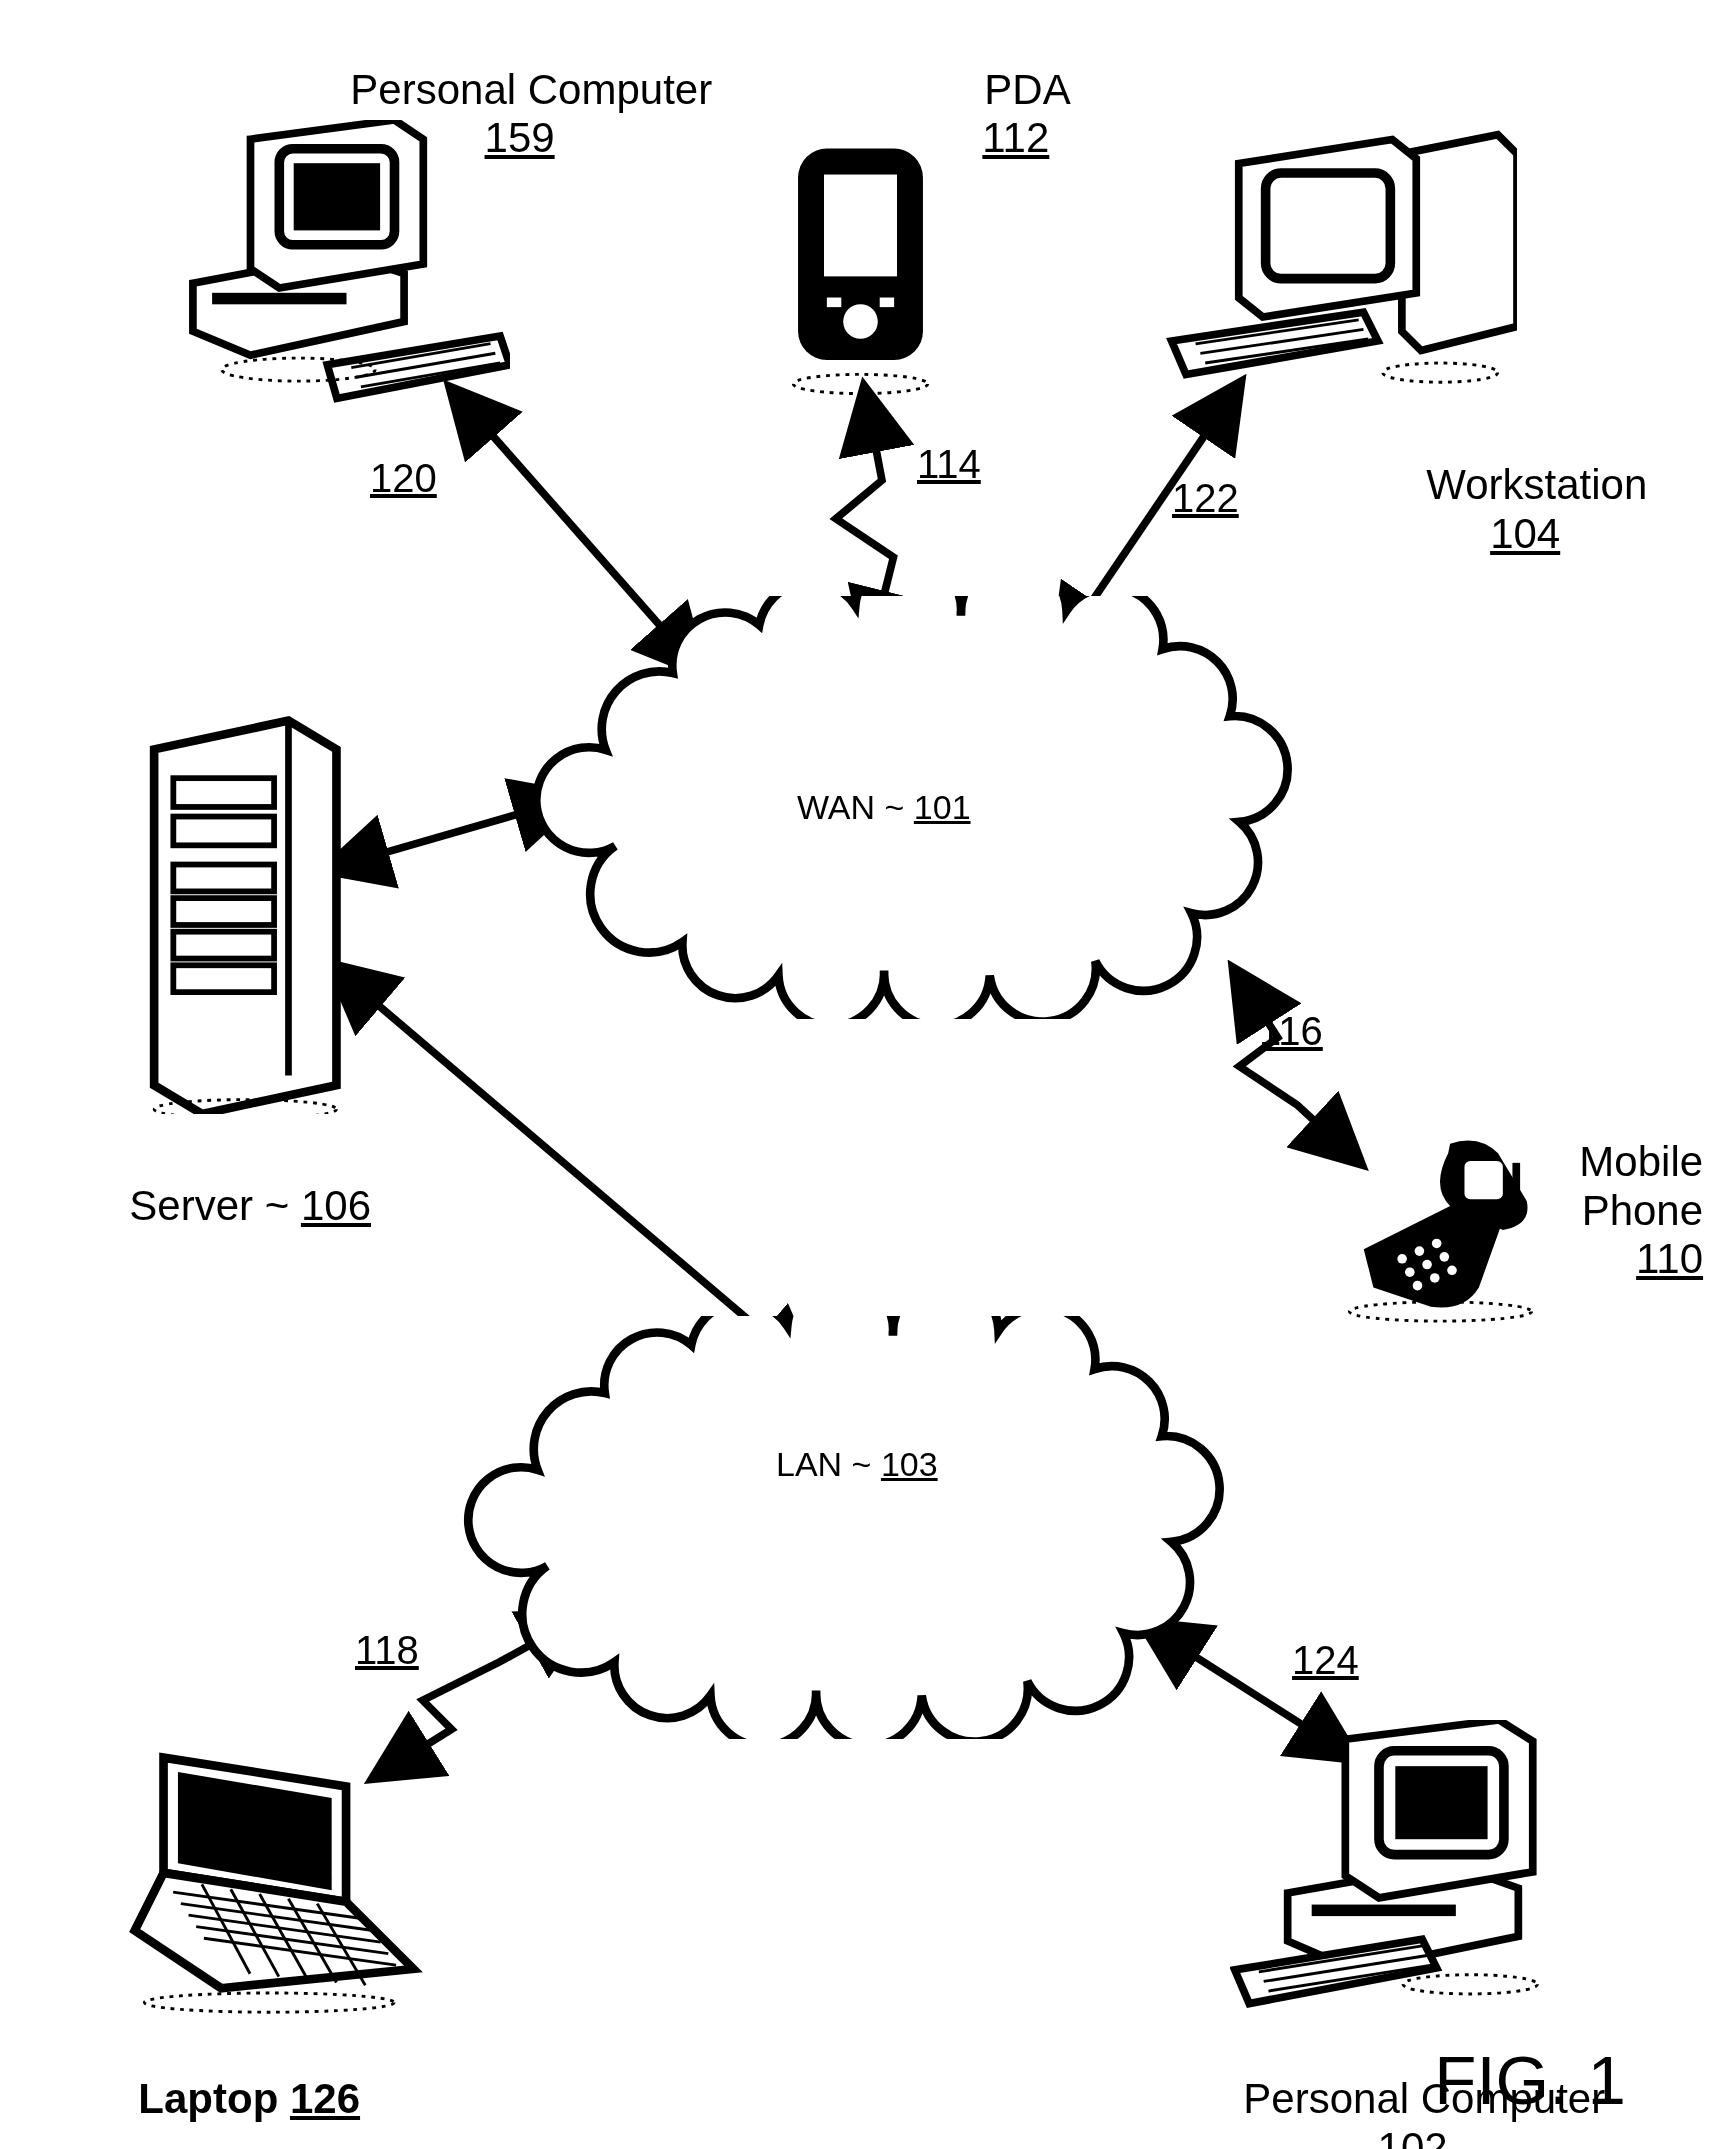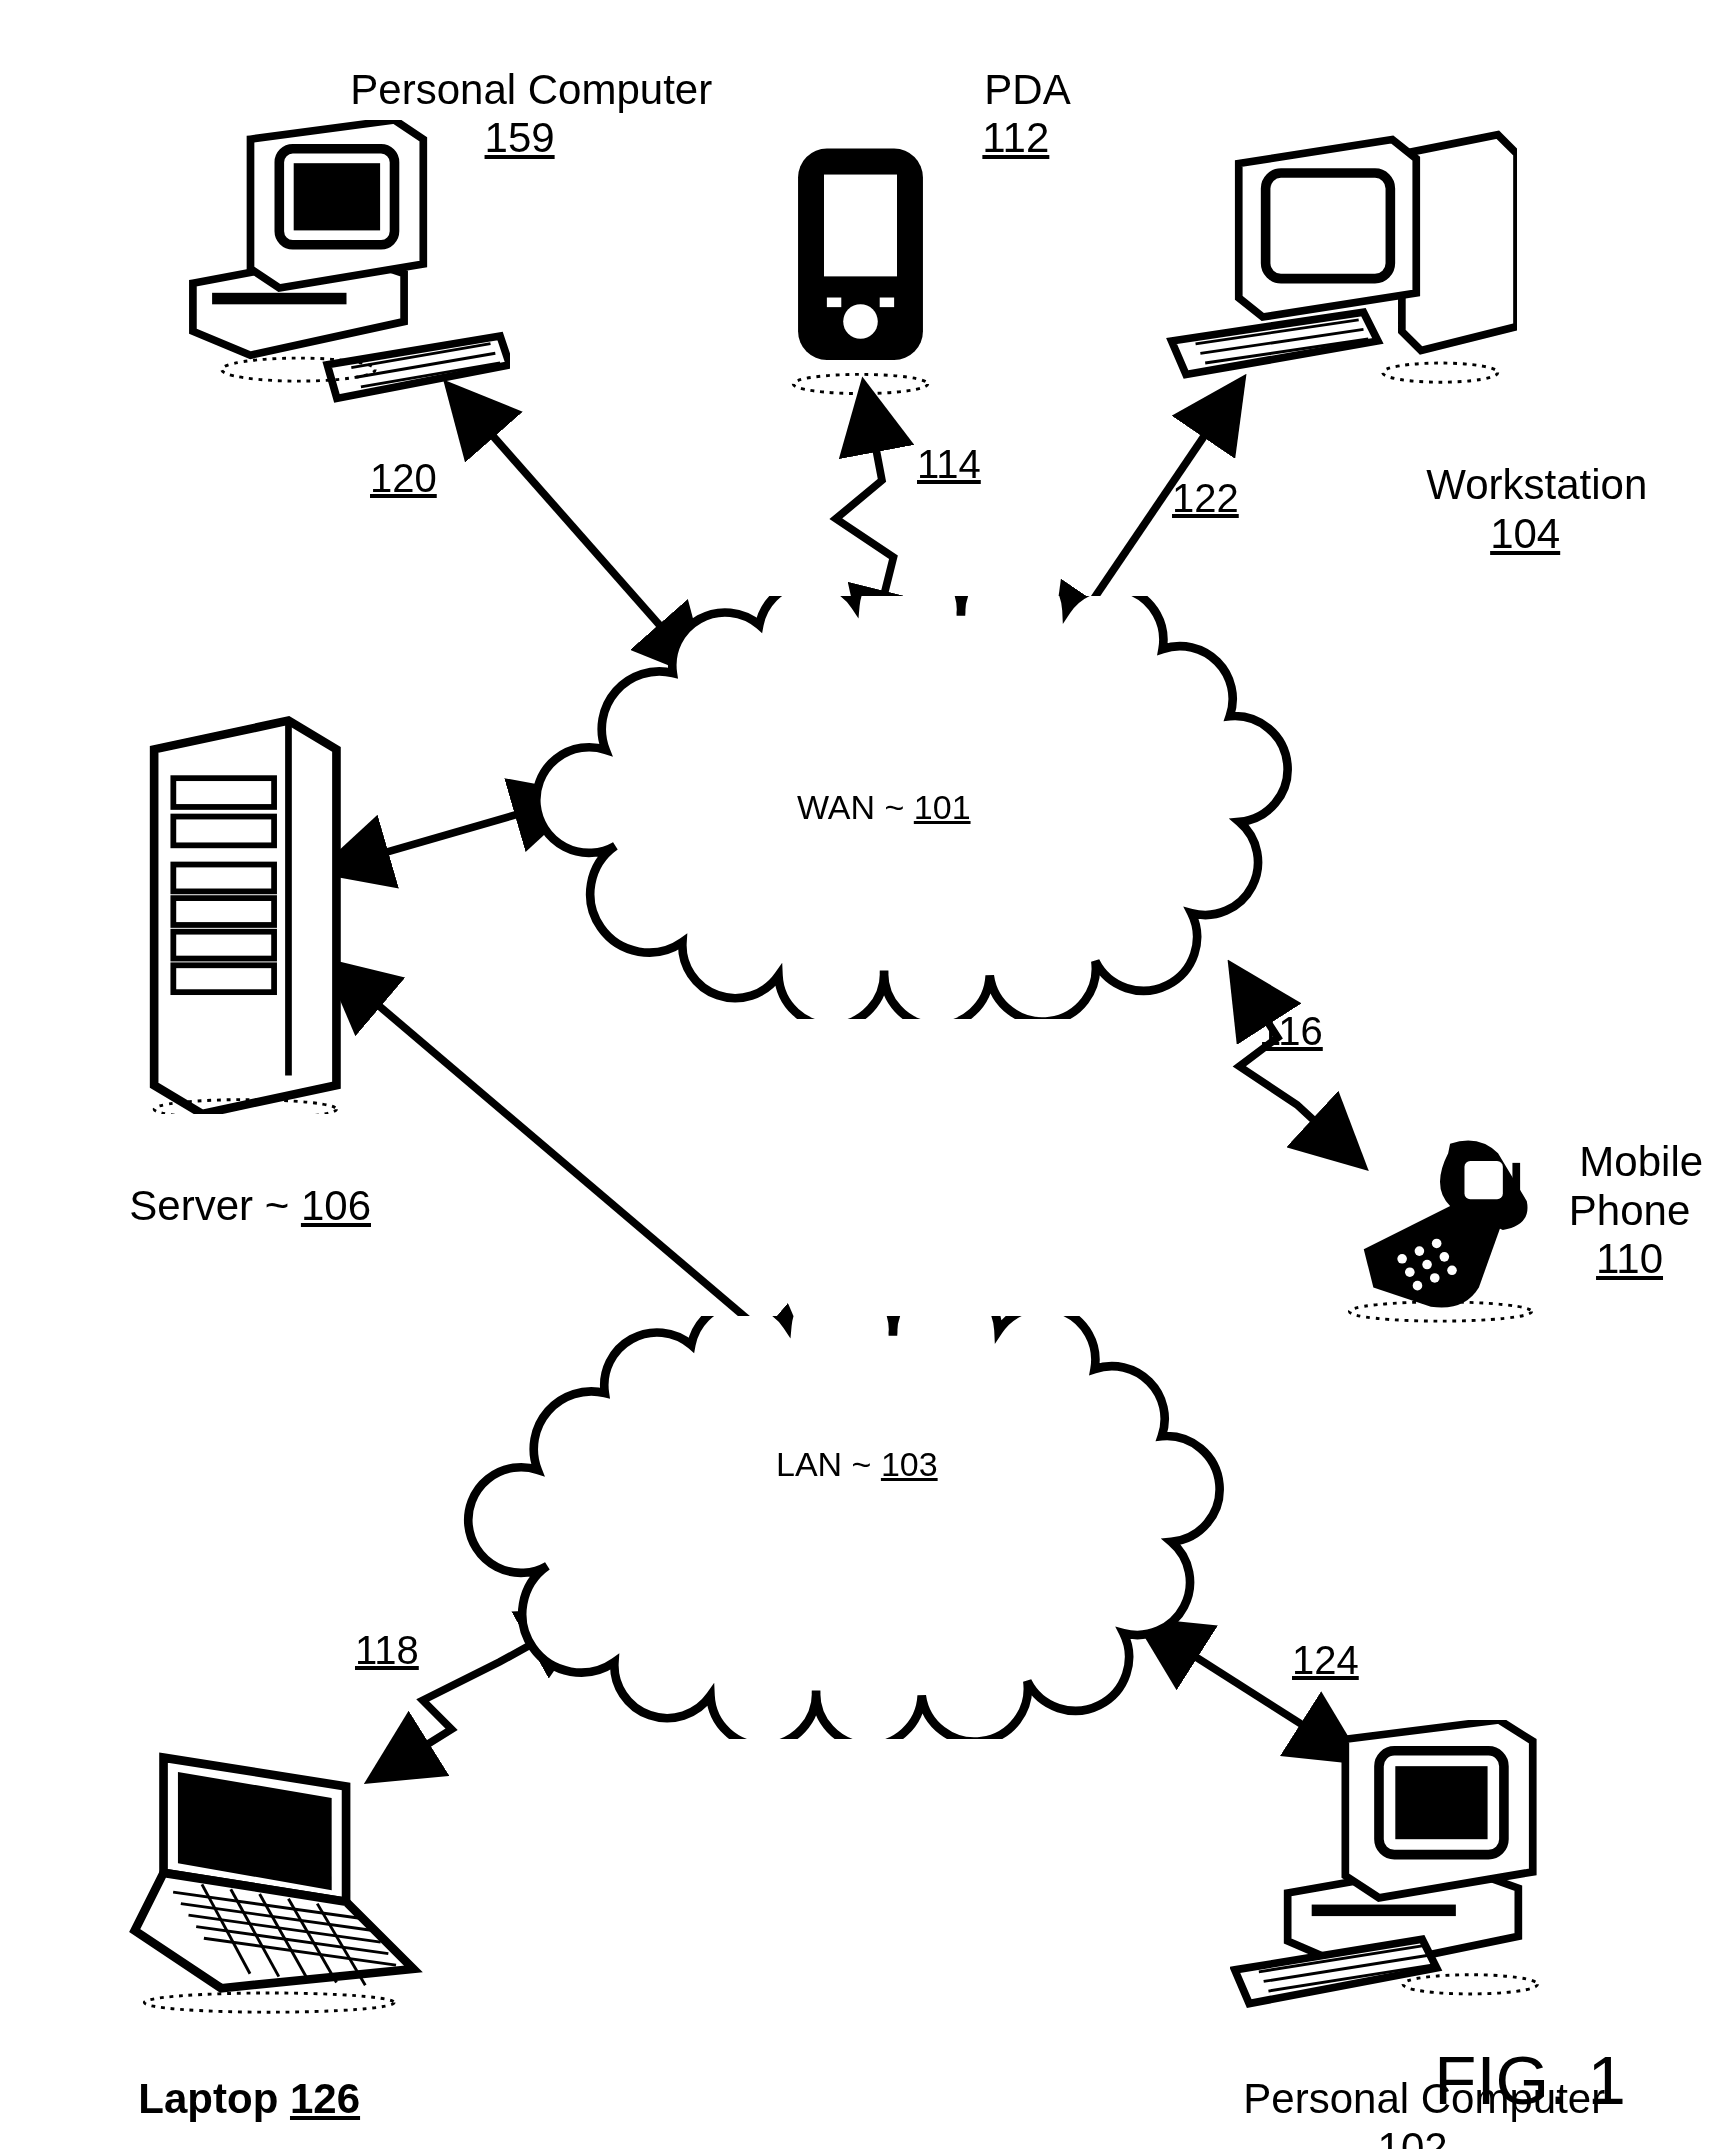--- a/index.html
+++ b/index.html
@@ -247,21 +247,21 @@
           <circle cx="122" cy="142" r="5"></circle>
     </g>
 
     <path d="M120 10 Q150 0 170 20 L200 70 Q205 95 175 100 L120 75 Q100 55 118 20 Z" fill="#000"></path>
     <rect x="135" y="28" width="40" height="40" rx="6" fill="#fff"></rect>
 
     <rect x="185" y="30" width="8" height="30" fill="#000"></rect>
     <ellipse cx="110" cy="185" rx="95" ry="10" fill="none" stroke="#000" stroke-width="3" stroke-dasharray="4 6"></ellipse>
   </svg>
 </div>
-<div class="label" style="left:1556px; top:1090px;">
+<div class="label" style="left:1556px; top:1090px;text-align:right;">
   <span>Mobile
 Phone</span>
 <span class="ref">110</span>
 </div>
 
 <div class="device" style="left:77px; top:1748px; width:346px; height:269px;">
   <svg viewBox="0 0 360 280">
 
     <path d="M90 10 L280 40 L280 160 L90 130 Z" fill="#fff" stroke="#000" stroke-width="9"></path>
     <path d="M105 25 L265 52 L265 148 L105 120 Z" fill="#000"></path>

